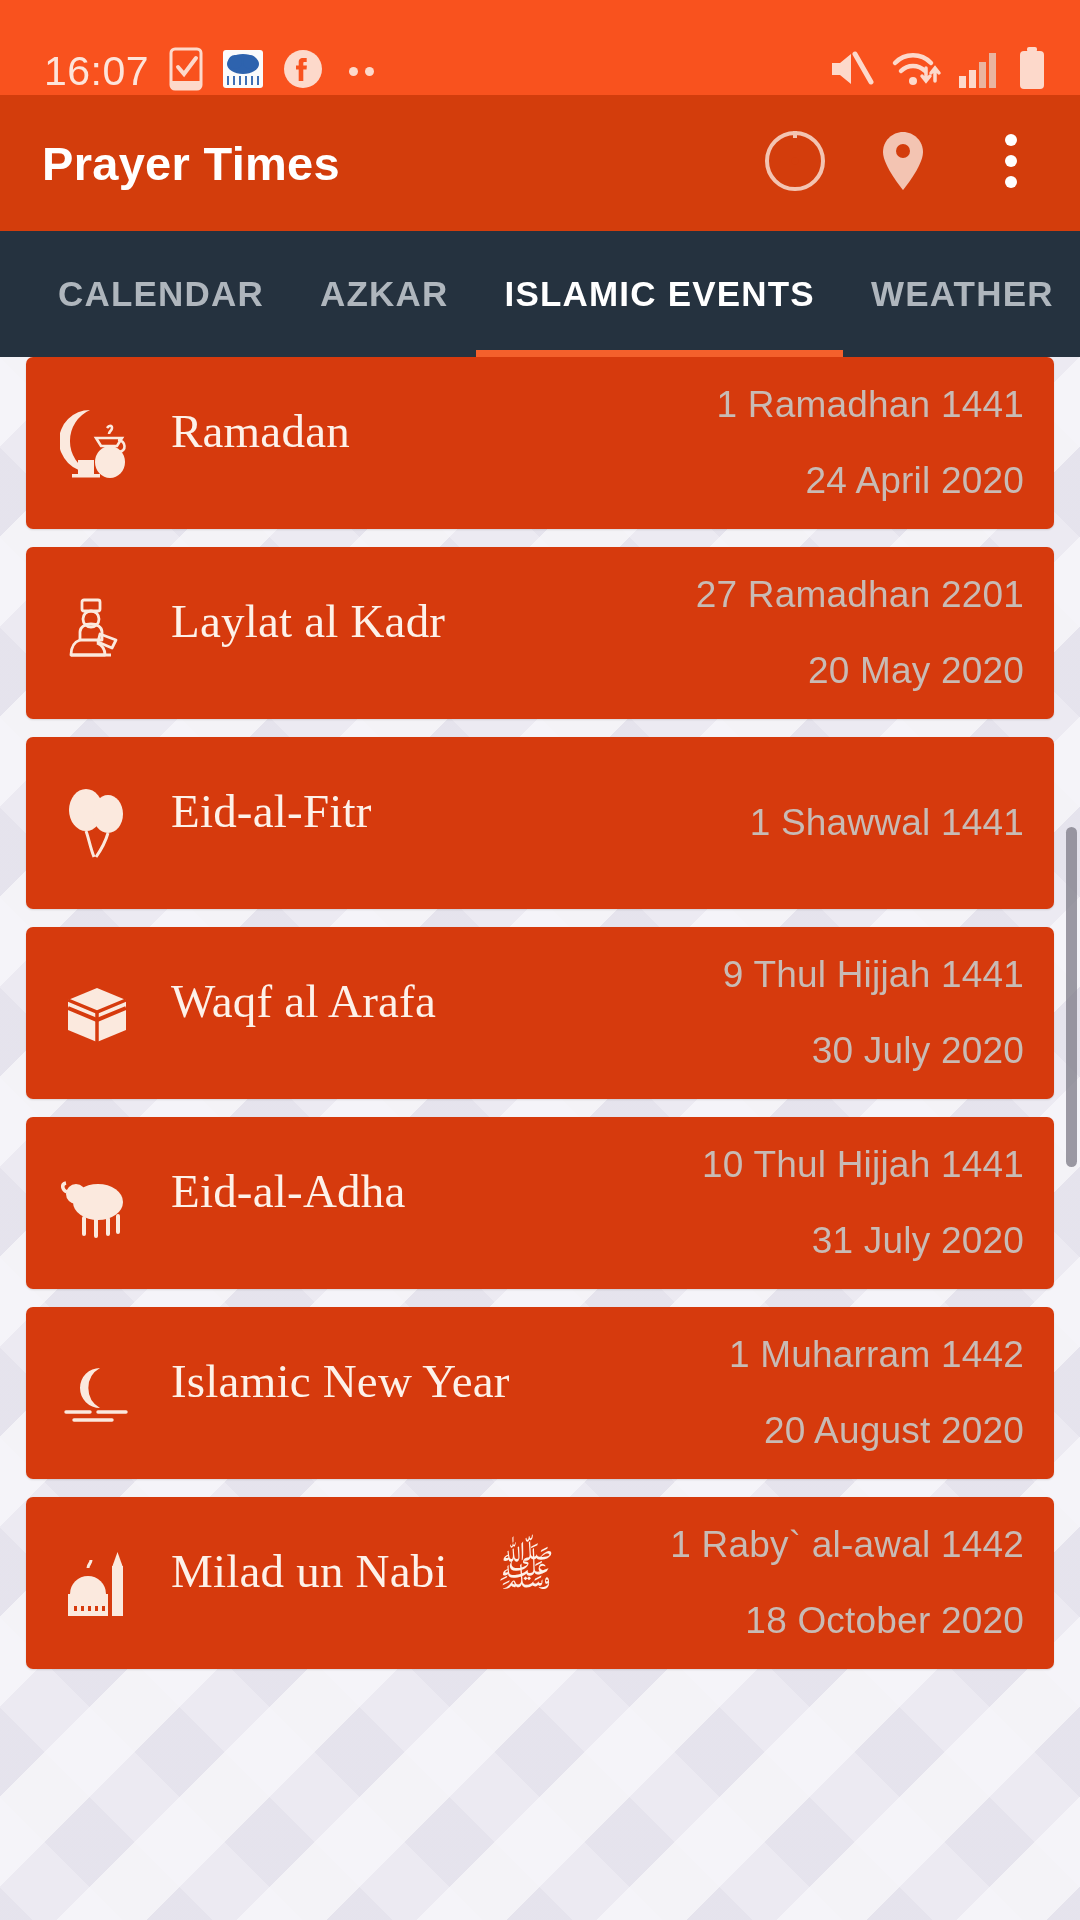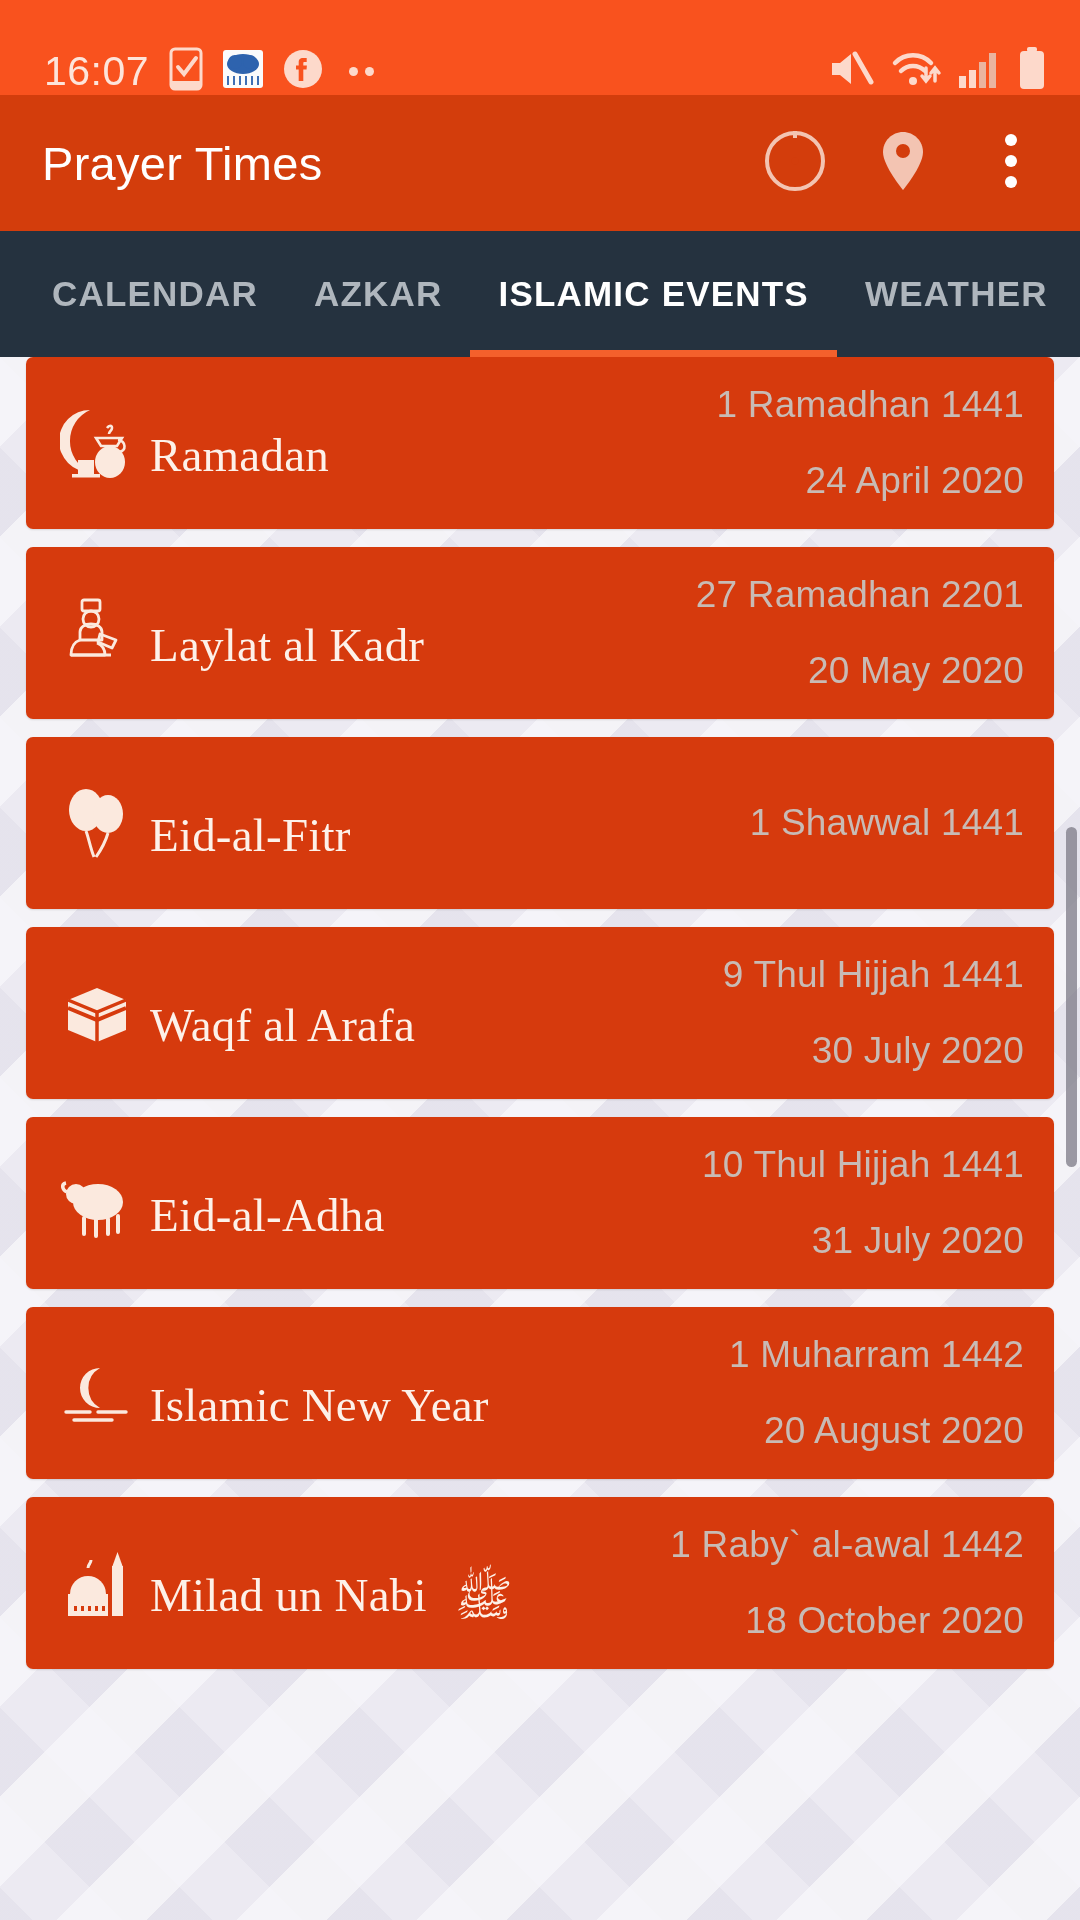--- a/index.html
+++ b/index.html
@@ -31,34 +31,34 @@
   #dots-more i { width:9px; height:9px; border-radius:50%; background:#FDD9CB; display:block; }
 
   
   #app-bar {
     height:136px; background:#D33D0C;
     display:flex; align-items:center;
     padding:0 30px 0 42px;
     position:relative; z-index:4;
   }
   #app-title {
-    font-size:47px; font-weight:normal; color:#FFFFFF;
+    font-size:47px; font-weight:bold; color:#FFFFFF;
     letter-spacing:.3px;
   }
   #app-actions { margin-left:auto; display:flex; align-items:center; gap:30px; }
   .appbar-btn {
     width:78px; height:78px;
     display:flex; align-items:center; justify-content:center;
   }
 
   
   #tab-bar {
     height:126px; background:#25323F;
     display:flex; align-items:flex-start;
-    padding-left:24px;
+    padding-left:30px;
     position:relative; z-index:3;
   }
   .tab {
     height:126px;
     display:flex; align-items:center; justify-content:center;
     padding:0 28px;
     position:relative;
   }
   .tab-label {
     font-size:35px; font-weight:bold; letter-spacing:1.2px;
@@ -93,21 +93,21 @@
     border-radius:7px;
     height:172px;
     margin-bottom:18px;
     position:relative;
     display:flex; align-items:center;
     padding:0 30px 0 34px;
     box-shadow:0 1px 2px rgba(0,0,0,.12);
     overflow:hidden;
   }
   .card-left {
-    display:flex; align-items:flex-end; gap:16px;
+    display:flex; align-items:flex-start; gap:37px;
     flex-shrink:0;
   }
   .ev-icon {
     width:74px; height:78px;
     display:flex; align-items:center; justify-content:center;
     flex-shrink:0;
   }
   .ev-name {
     font-family:"Liberation Serif", serif;
     font-size:47px; color:#FDF1E9;

